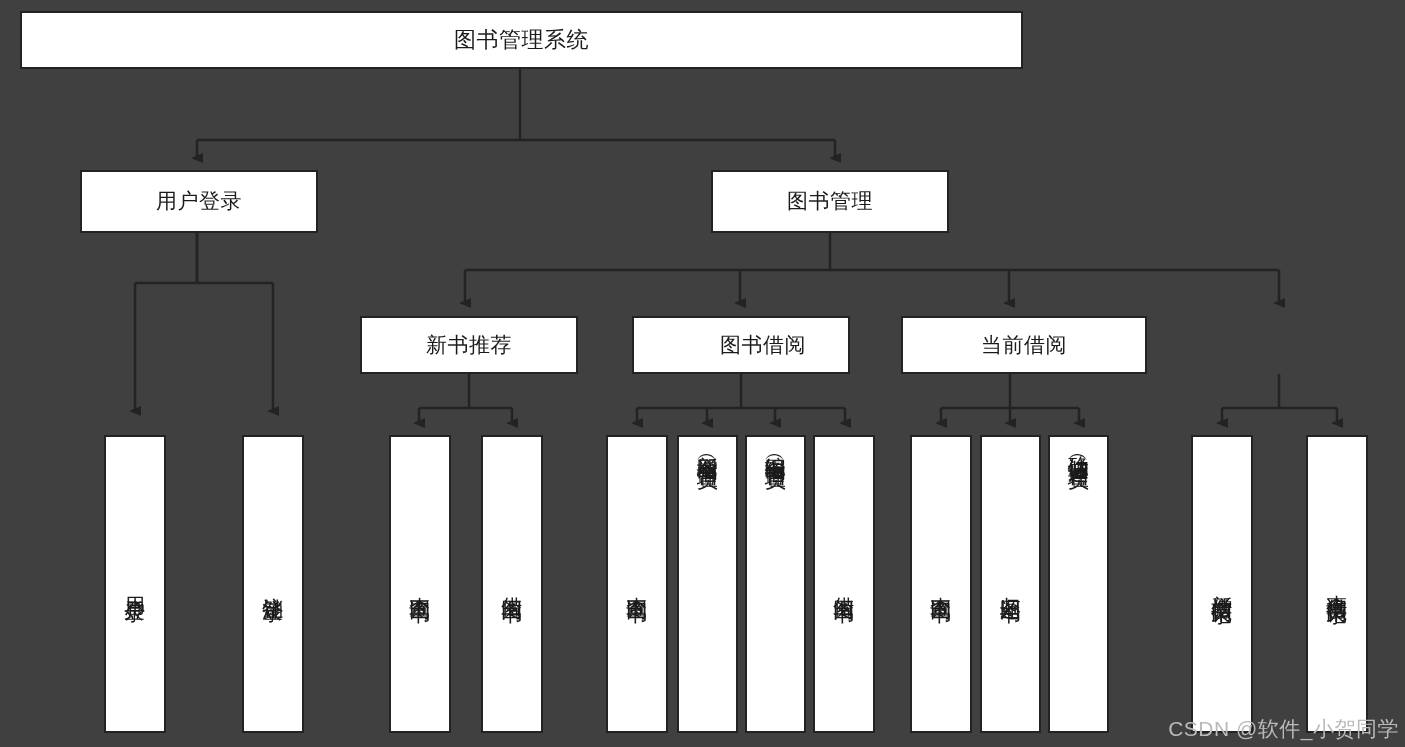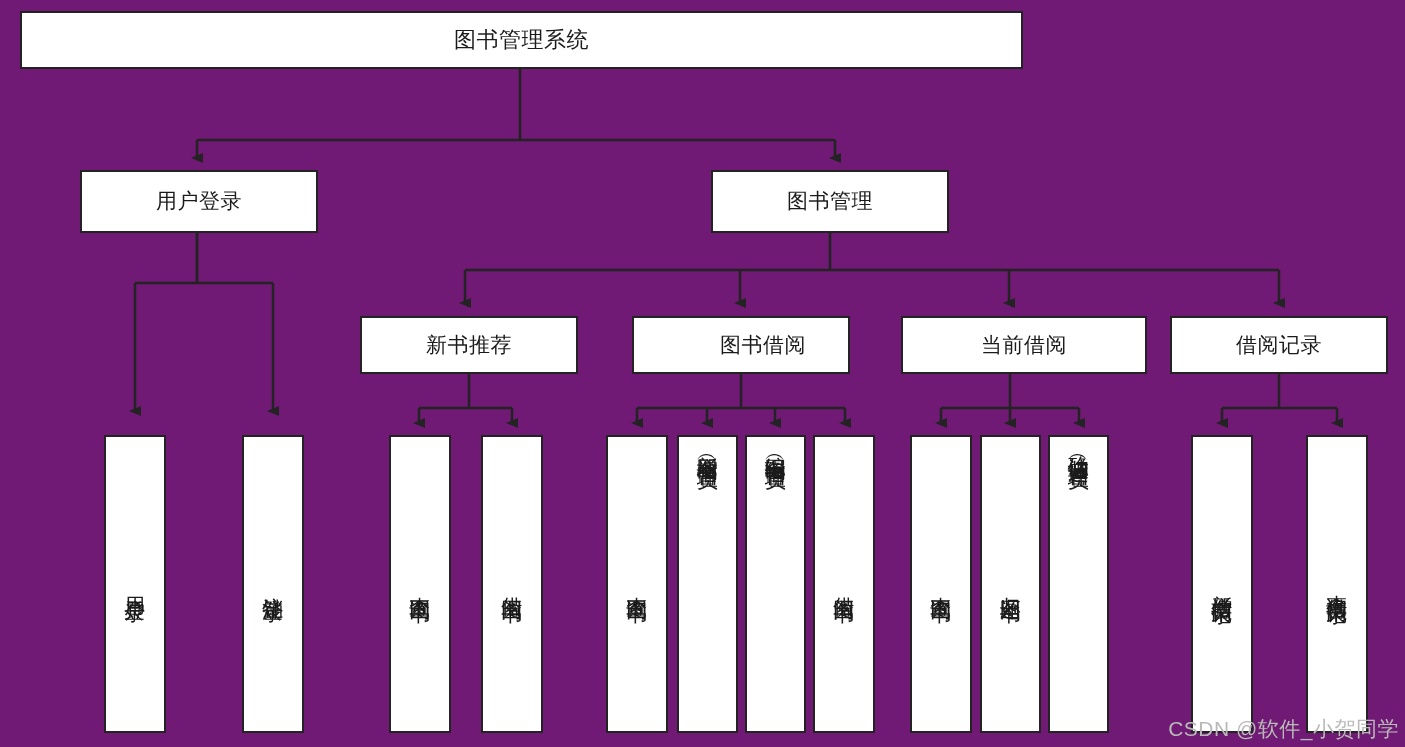--- a/index.html
+++ b/index.html
@@ -8,21 +8,21 @@
     background: #ffffff;
   }
   body {
     font-family: "Liberation Sans", "DejaVu Sans", sans-serif;
     color: #1a1a1a;
   }
   #canvas {
     position: relative;
     width: 1405px;
     height: 747px;
-    background: #701a75;
+    background: #404040;
     overflow: hidden;
   }
   #edges {
     position: absolute;
     left: 0;
     top: 0;
     width: 1405px;
     height: 747px;
     pointer-events: none;
   }
@@ -146,23 +146,20 @@
 
   <div class="node" style="left:711px; top:170px; width:238px; height:63px;">
     <span class="label">图书管理</span>
   </div>
   <div class="node" style="left:632px; top:316px; width:218px; height:58px;padding-left:44px;">
     <span class="label">图书借阅</span>
   </div>
   <div class="node" style="left:901px; top:316px; width:246px; height:58px;">
     <span class="label">当前借阅</span>
   </div>
-  <div class="node" style="left:1170px; top:316px; width:218px; height:58px;">
-    <span class="label">借阅记录</span>
-  </div>
 
   <div class="node leaf mid" style="left:104px; top:435px; width:62px; height:298px;">
     <span class="label">用户登录</span>
   </div>
 
   <div class="node leaf mid" style="left:242px; top:435px; width:62px; height:298px;">
     <span class="label">注销登录</span>
   </div>
 
   <div class="node leaf mid" style="left:389px; top:435px; width:62px; height:298px;">

